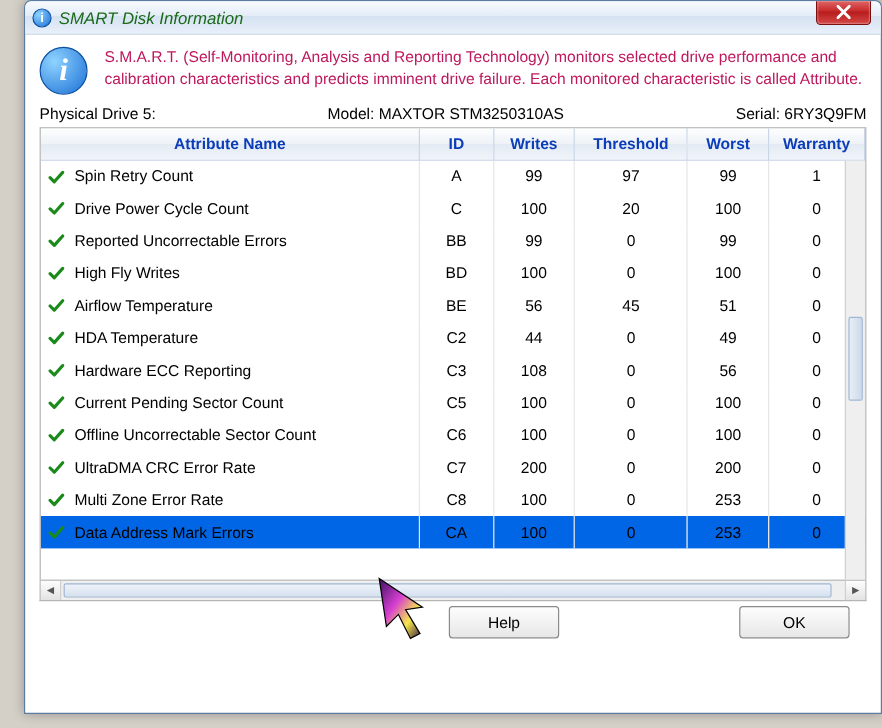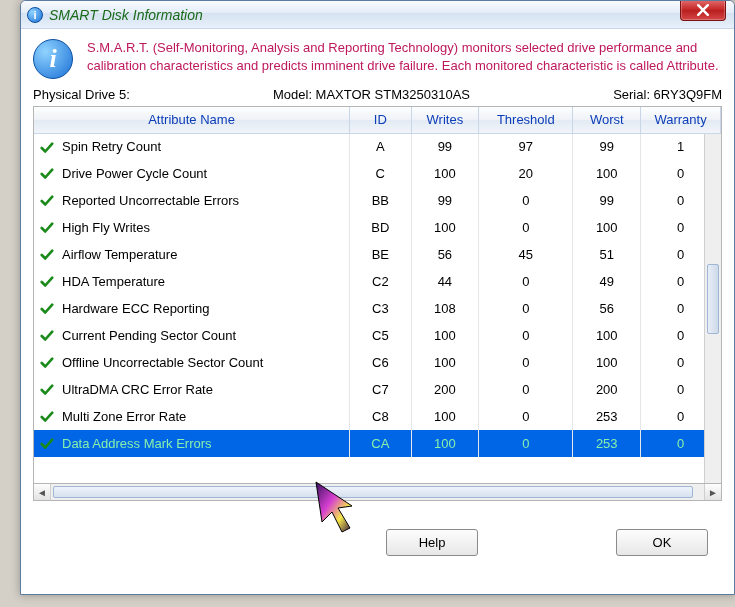--- a/index.html
+++ b/index.html
@@ -85,21 +85,21 @@
     border:1px solid #b5b5b5;
     background:#fff;
     height: 378px;
     overflow: hidden;
     position: relative;
   }
   table { border-collapse: collapse; width:100%; table-layout: fixed; }
   thead th {
     background: linear-gradient(to bottom,#fdfefe,#eef2f7 50%,#e3eaf3 51%,#f1f5fa);
     color:#0b3db8;
-    font-weight: normal;
+    font-weight: bold;
     border-right:1px solid #c9d6e8;
     border-bottom:1px solid #c9d6e8;
     padding:4px 6px;
     text-align:center;
     height:26px;
     white-space: nowrap;
     overflow: hidden;
   }
   thead th:first-child { text-align:center; }
   tbody td {
@@ -109,21 +109,21 @@
     height:27px;
     color:#000;
     white-space: nowrap;
   }
   tbody td.namecell { text-align:left; }
   tbody tr.selected td {
     background:#1a6fd6; 
     background:#0a64d6;
     background:#0066e0;
     background:#0a5fe0;
-    color:#86efac;
+    color:#000000;
   }
   tbody tr.selected td { background:#0066e5; }
   .check {
     display:inline-block;
     width:16px; vertical-align:middle;
     margin-right:6px;
   }
   .check svg { width:14px; height:14px; display:block; }
   .vscroll {
     position:absolute;
@@ -158,22 +158,22 @@
   .hscrollrow .track { flex:1; position:relative; }
   .hscrollrow .track .thumb {
     position:absolute; top:2px; bottom:2px;
     left:2px; width:640px;
     background:linear-gradient(to bottom,#eef3fa,#d6e1ef);
     border:1px solid #9fb6d4; border-radius:2px;
   }
   .btnrow {
     display:flex;
     justify-content: flex-end;
-    gap:18px;
-    padding: 28px 14px 14px 0;
+    gap:30px;
+    padding: 4px 14px 14px 0;
   }
   .btnrow .spacer { flex:1; }
   .winbtn {
     min-width:92px; height:27px;
     background:linear-gradient(to bottom,#fdfdfd,#e7e7e7);
     border:1px solid #8a8a8a;
     border-radius:3px;
     display:flex; align-items:center; justify-content:center;
     font-size:13px;
     color:#000;

